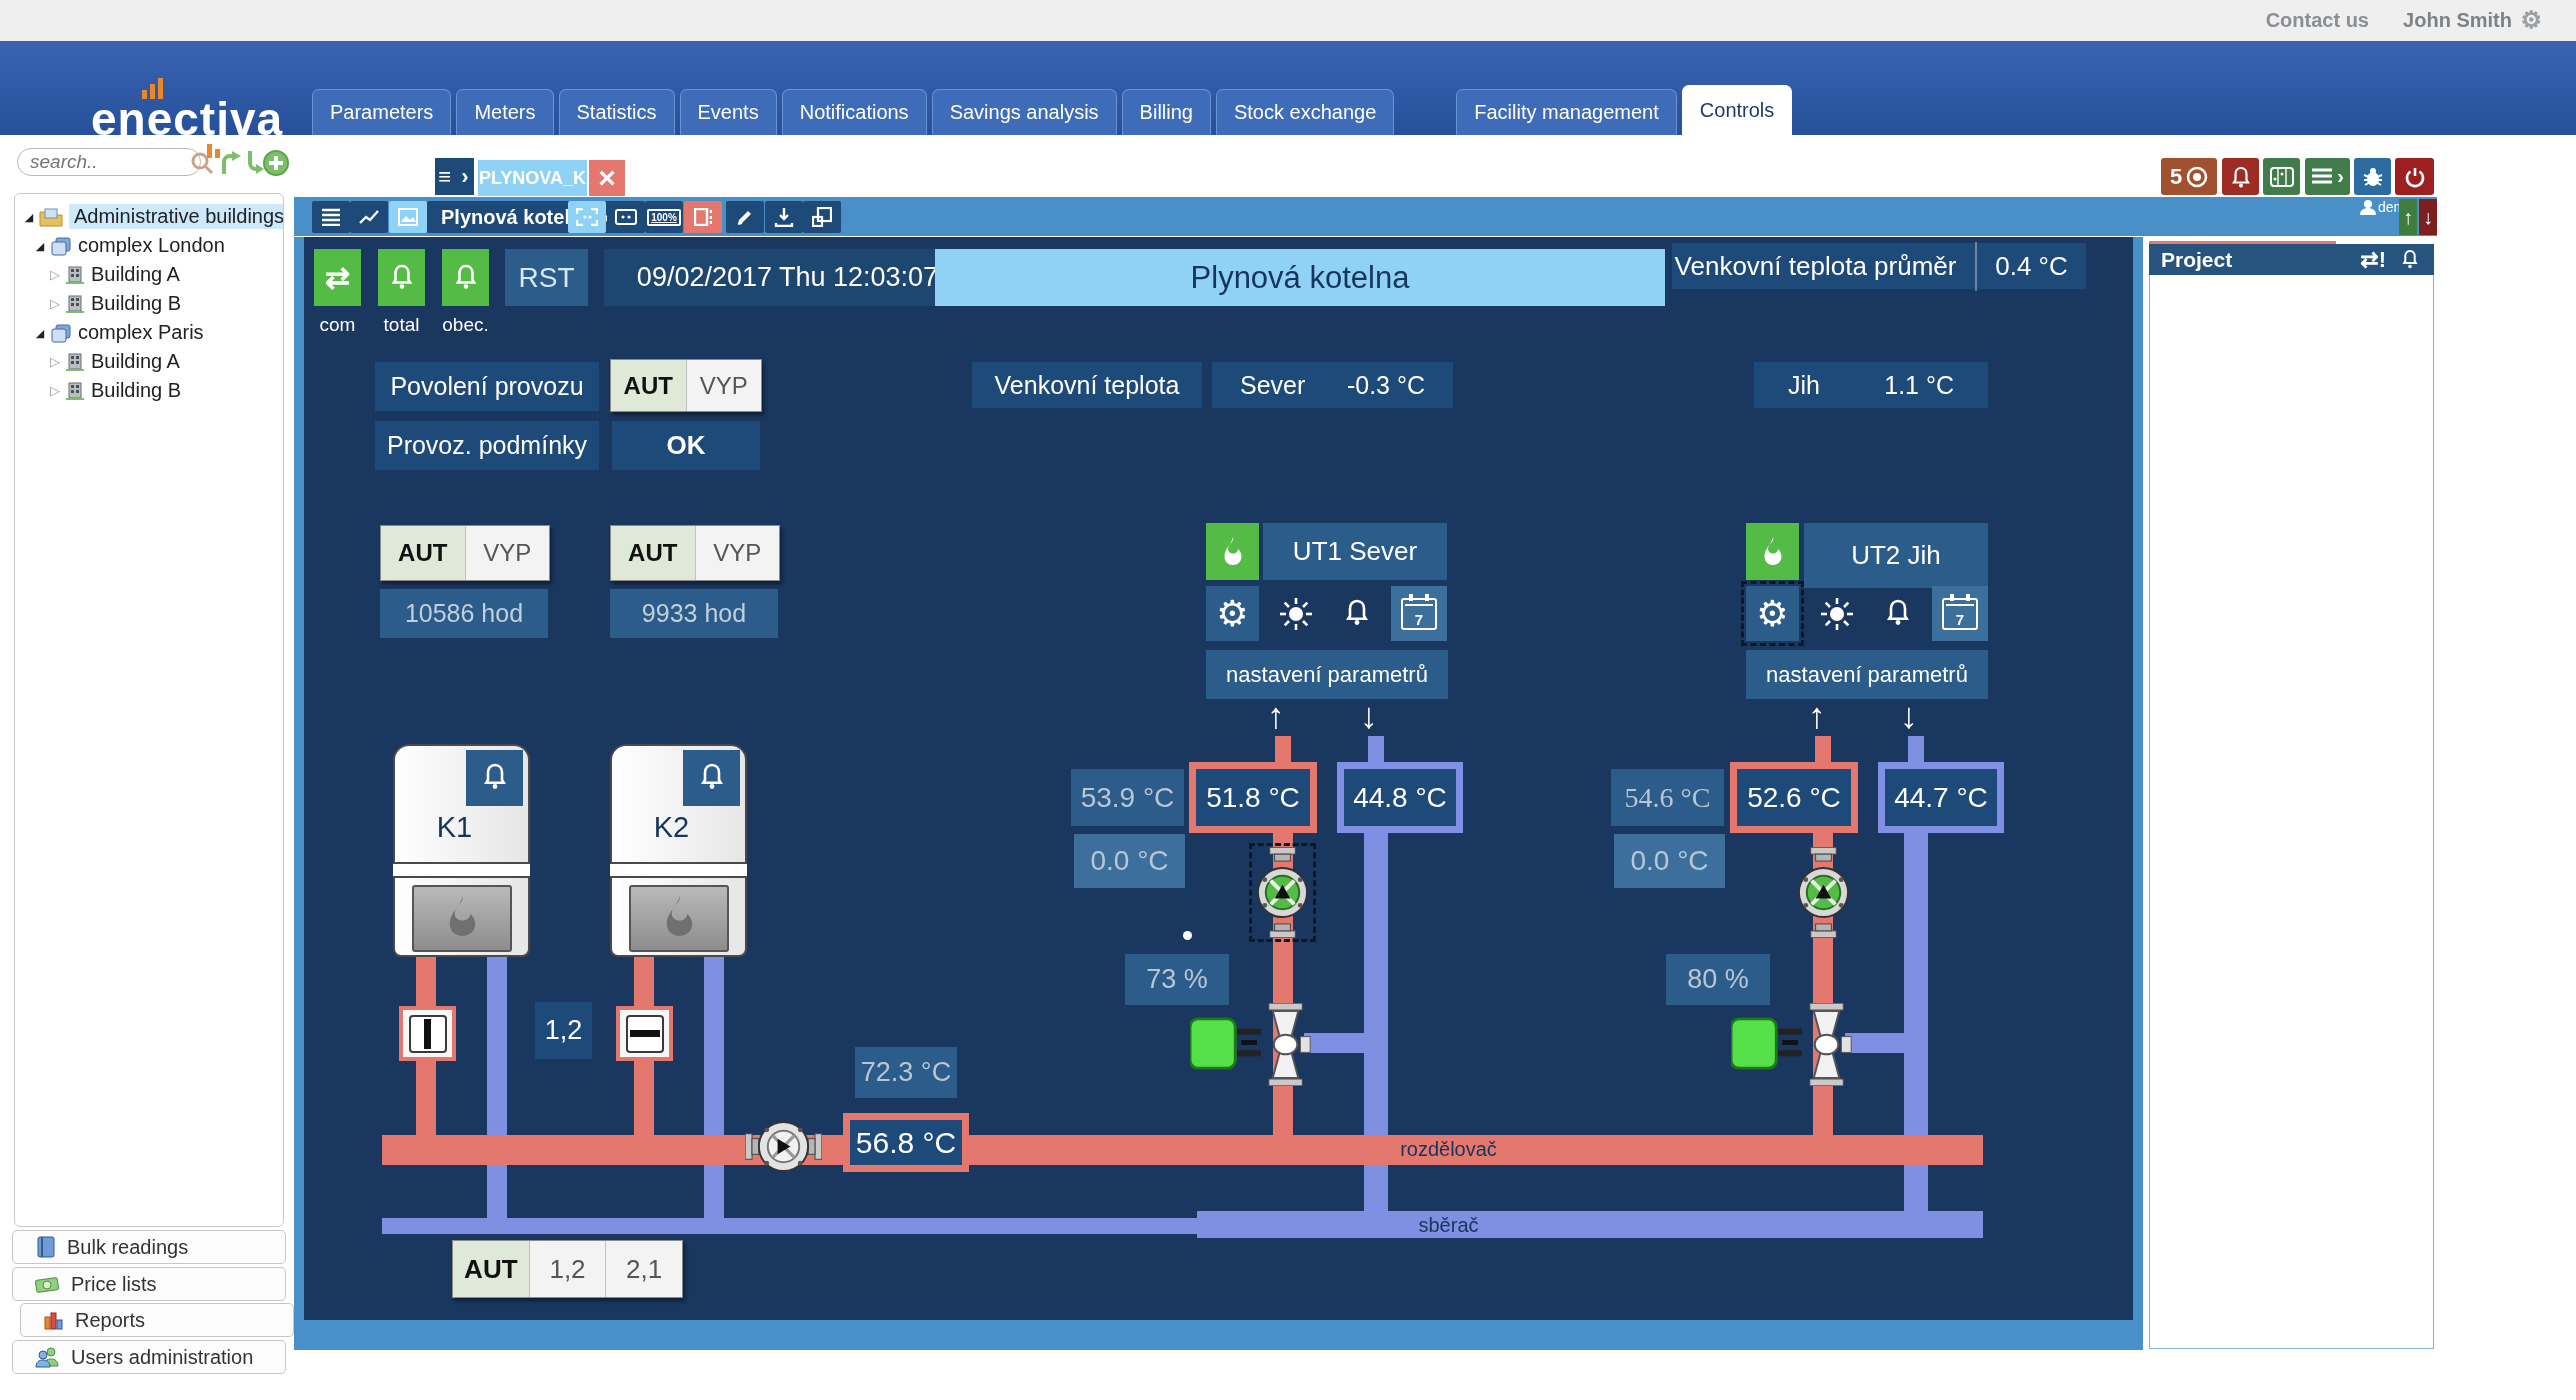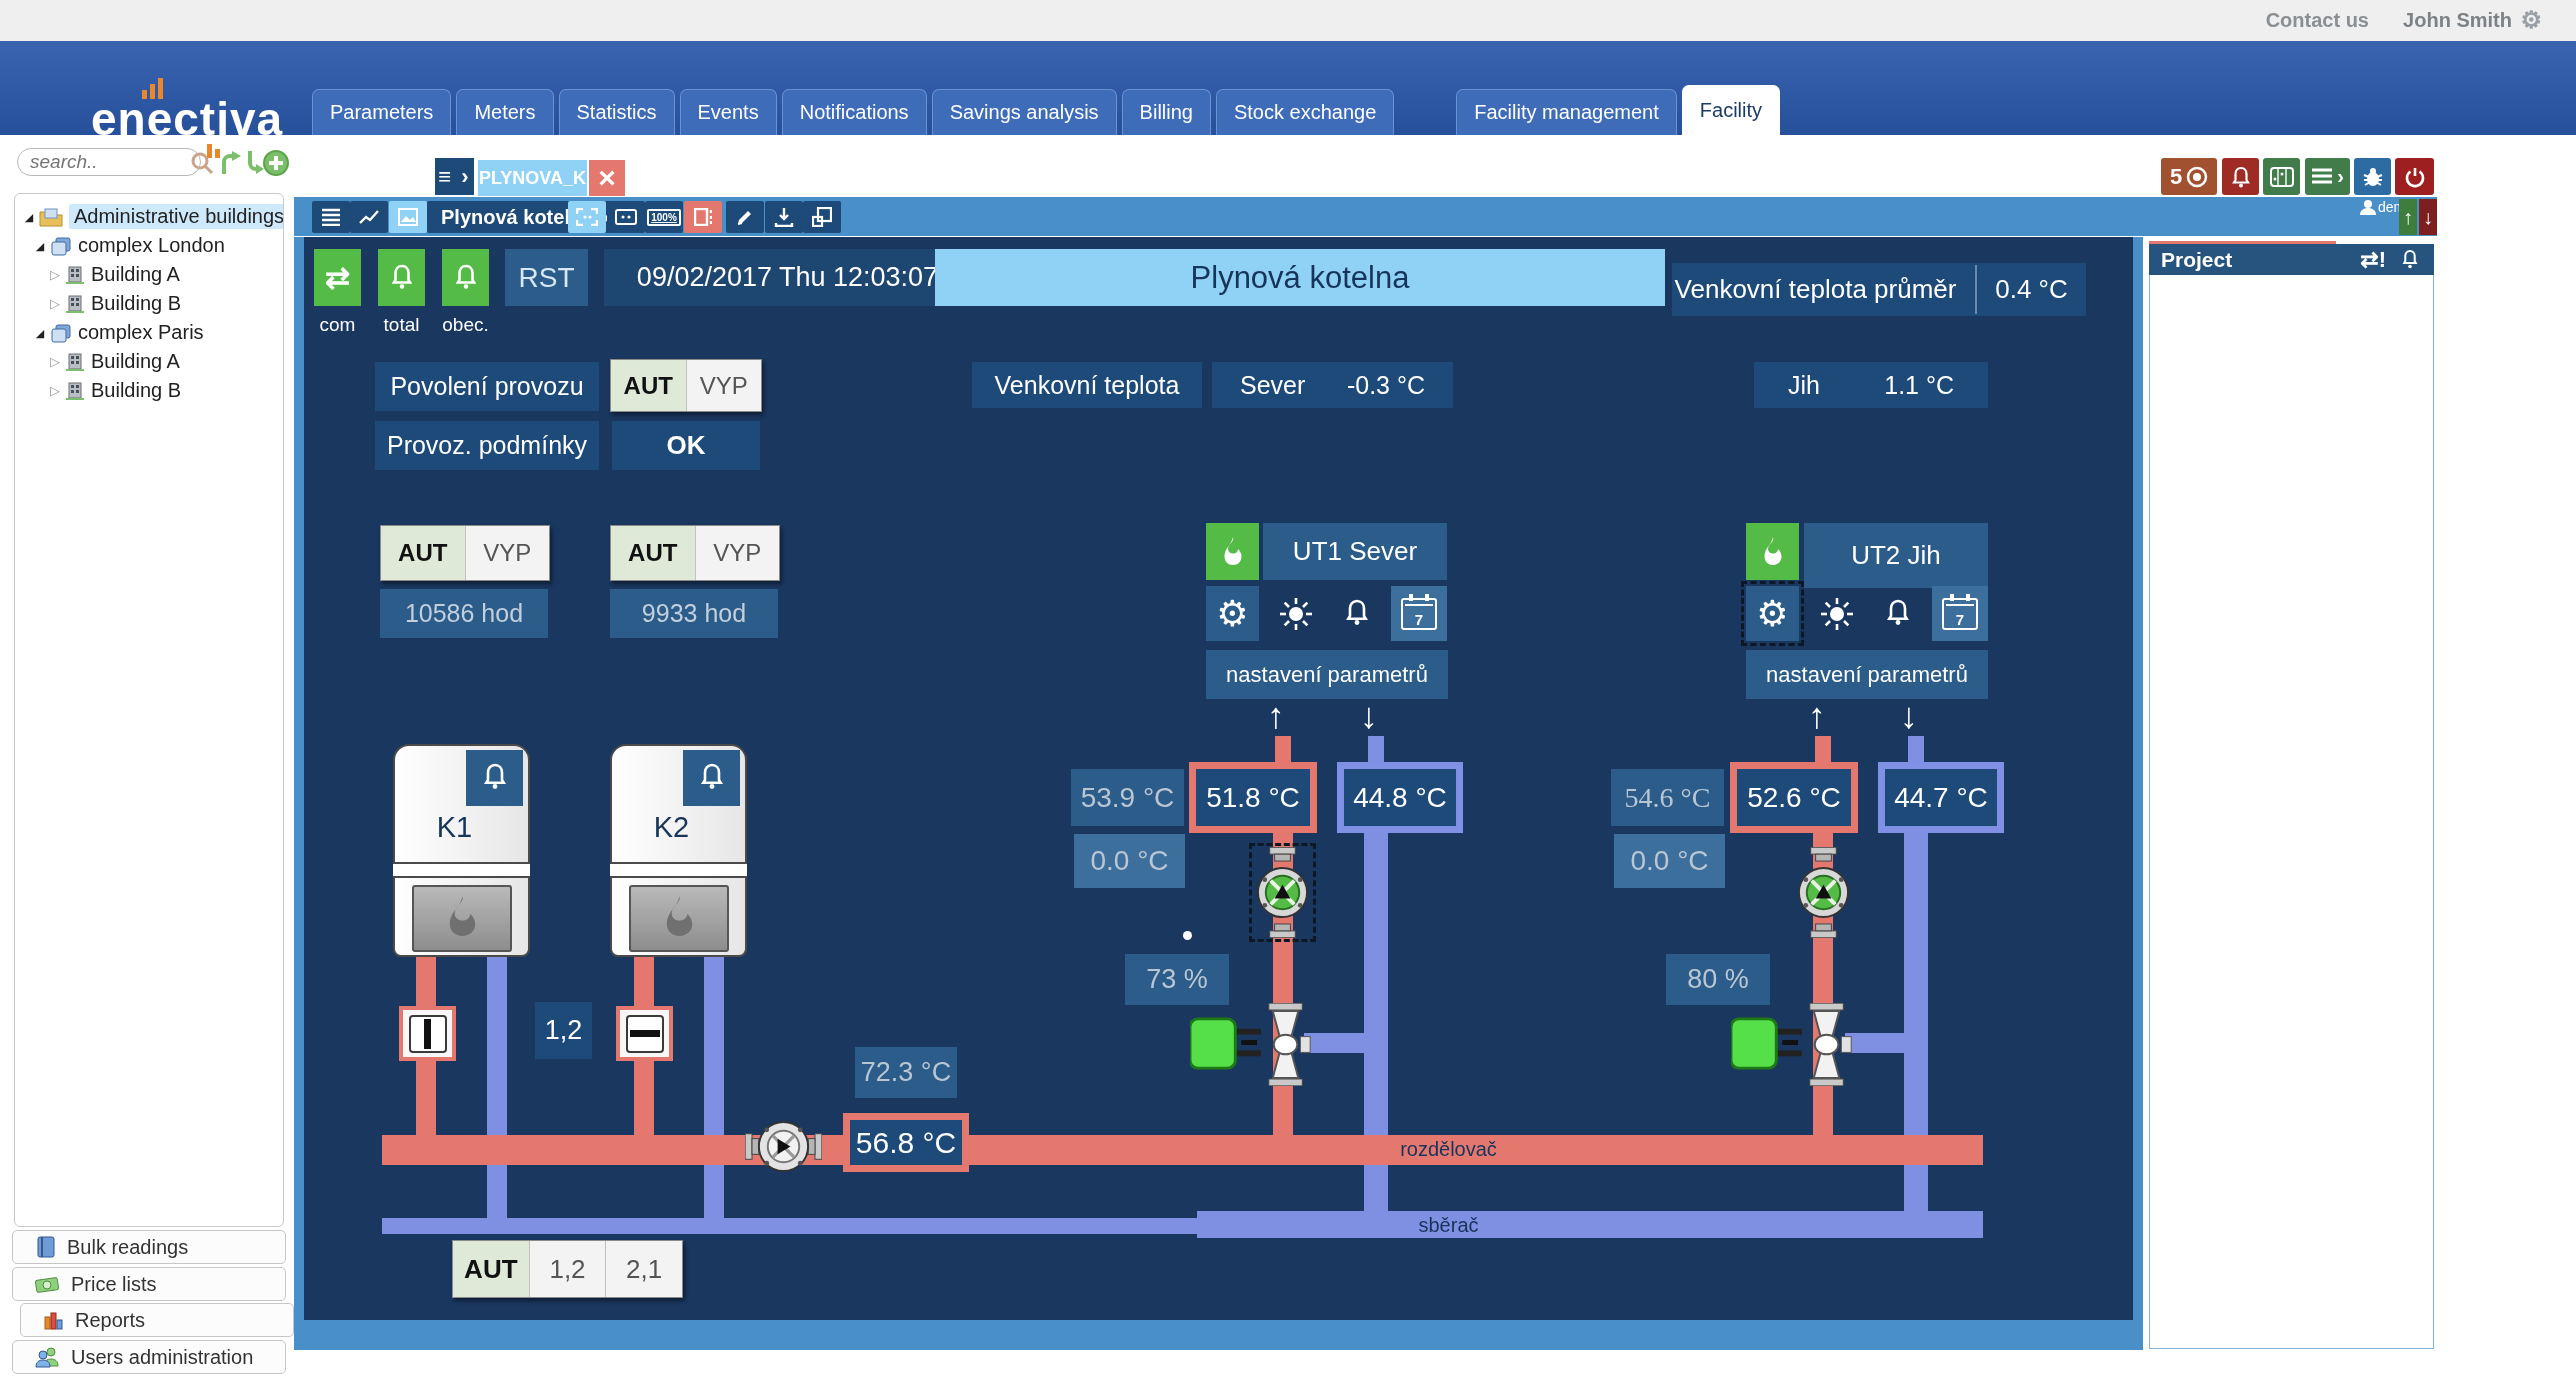--- a/index.html
+++ b/index.html
@@ -133,21 +133,21 @@
     <div class="tabs">
       <div class="tab">Parameters</div>
       <div class="tab">Meters</div>
       <div class="tab">Statistics</div>
       <div class="tab">Events</div>
       <div class="tab">Notifications</div>
       <div class="tab">Savings analysis</div>
       <div class="tab">Billing</div>
       <div class="tab">Stock exchange</div>
       <div class="tab gap">Facility management</div>
-      <div class="tab active">Facility</div>
+      <div class="tab active">Controls</div>
     </div>
   </div>
 
   <input class="search-input" placeholder="search.." style="">
   <span class="abs" style="left:189px;top:150px;">
     <svg width="26" height="26" viewBox="0 0 26 26">
         <circle cx="11" cy="11" r="7" fill="none" stroke="#C9A489" stroke-width="3"></circle>
         <line x1="16" y1="16" x2="23" y2="23" stroke="#C9A489" stroke-width="3"></line>
       </svg></span>
   <span class="abs" style="left:219px;top:150px;">
@@ -461,21 +461,21 @@
     <div class="abs" style="left:138px;top:77px;width:47px;text-align:center;color:#fff;font-size:19px;"><span>obec.</span></div>
     <div class="panel p-mid" style="left:201px;top:12px;width:83px;height:57px;font-size:28px;color:#D6E7F5;">
           <span>RST</span>
         </div>
     <div class="panel p-date" style="left:300px;top:12px;width:367px;height:57px;font-size:27px;">
           <span>09/02/2017 Thu 12:03:07</span>
         </div>
     <div class="panel" style="left:631px;top:12px;width:730px;height:57px;background:#8FD2F6;color:#17345A;font-size:31px;">
           <span>Plynová kotelna</span>
         </div>
-    <div class="panel p-dark" style="left:1368px;top:26px;width:414px;height:53px;gap:16px;">
+    <div class="panel p-dark" style="left:1368px;top:6px;width:414px;height:46px;gap:16px;">
       <span style="flex:1;text-align:center;font-size:26px;">Venkovní teplota průměr</span>
       <span style="width:109px;text-align:center;font-size:26px;border-left:2px solid rgba(255,255,255,.35);line-height:49px;">0.4 °C</span>
     </div>
 
     <div class="panel p-dark" style="left:71px;top:125px;width:224px;height:49px;font-size:25px;">
           <span>Povolení provozu</span>
         </div>
     <div class="toggle" style="left:306px;top:122px;width:150px;height:51px;">
       <div class="tog tog-on">AUT</div>
       <div class="tog tog-off">VYP</div>

